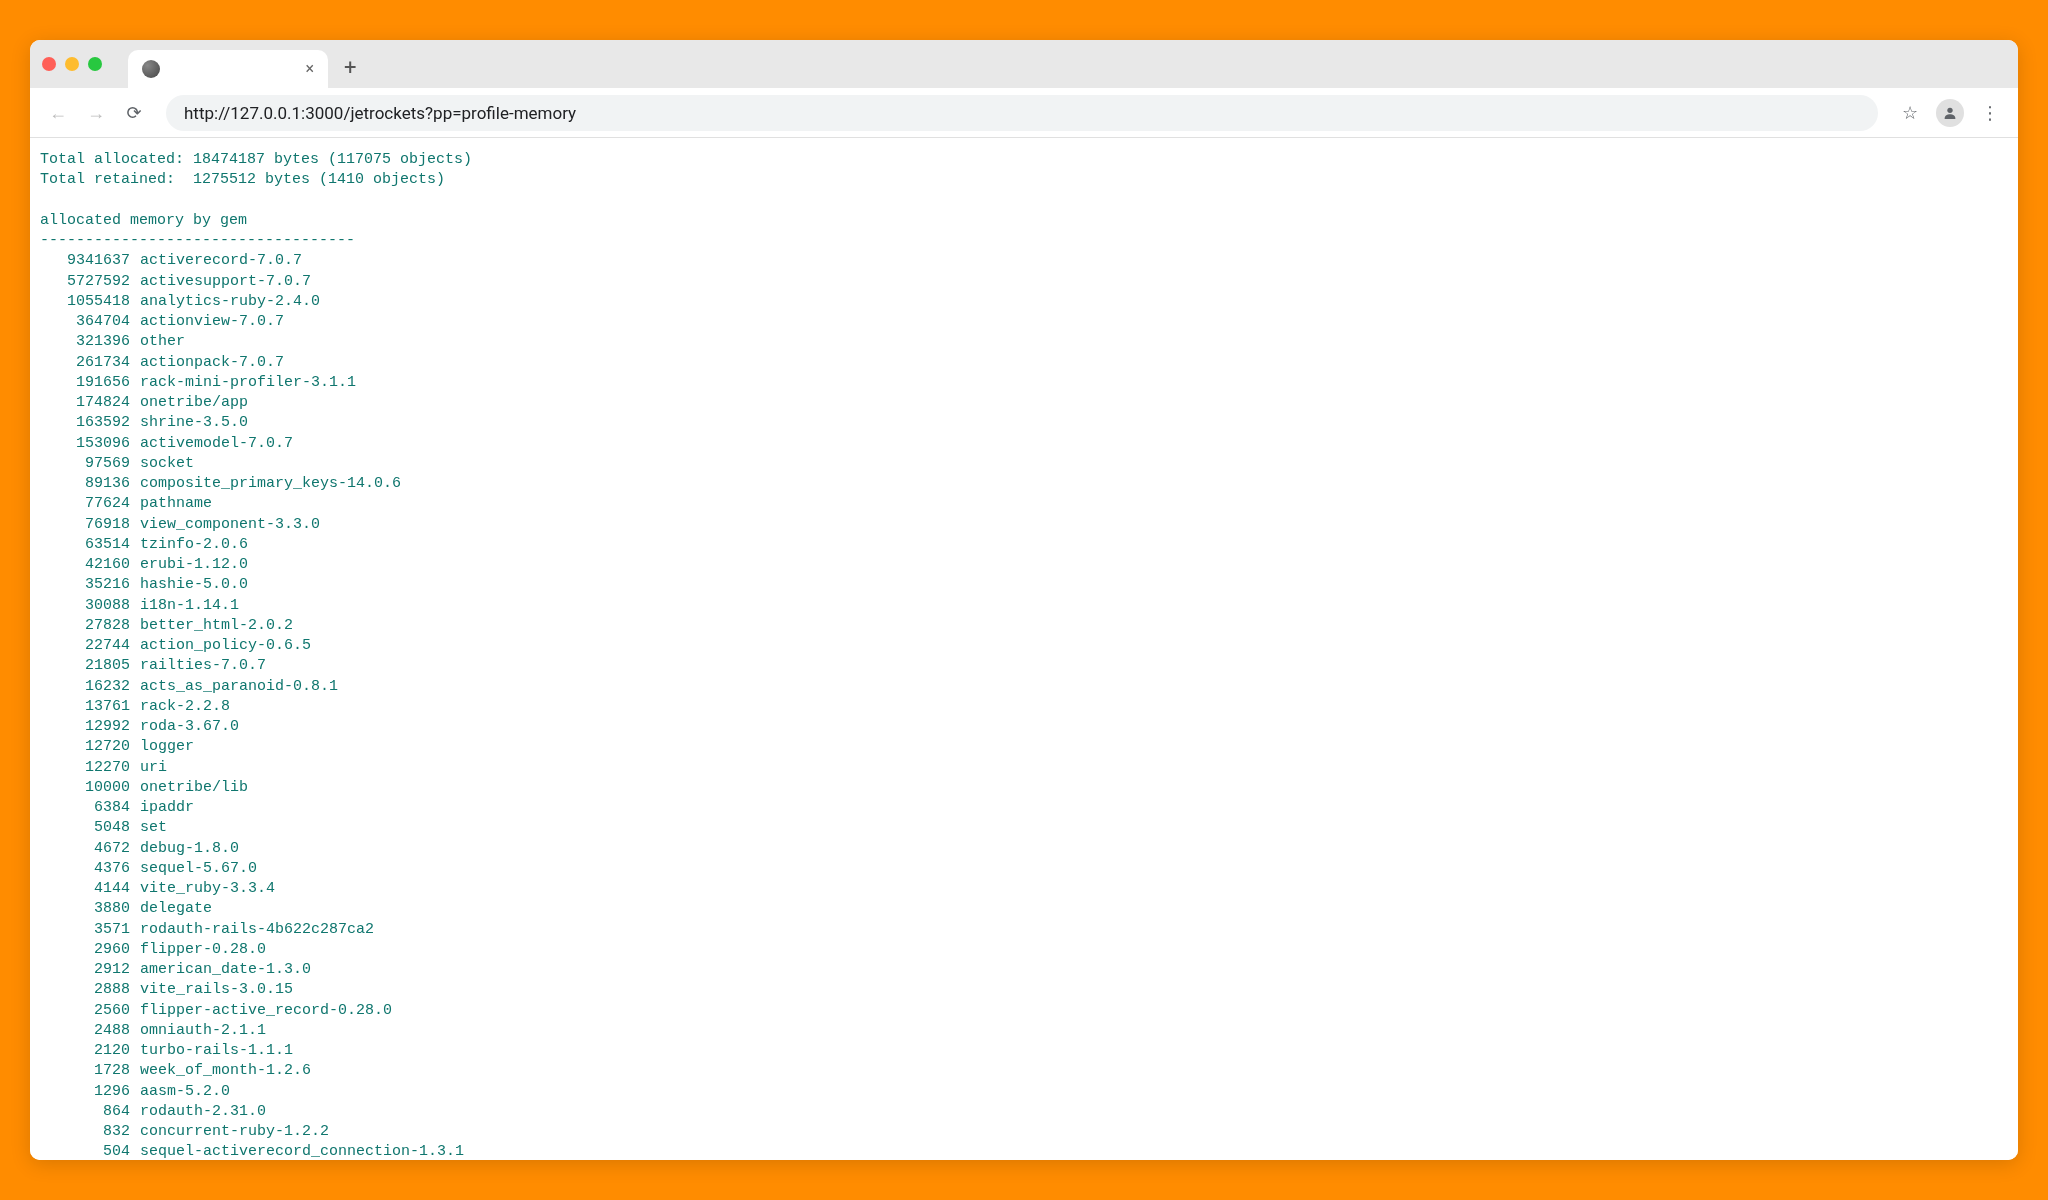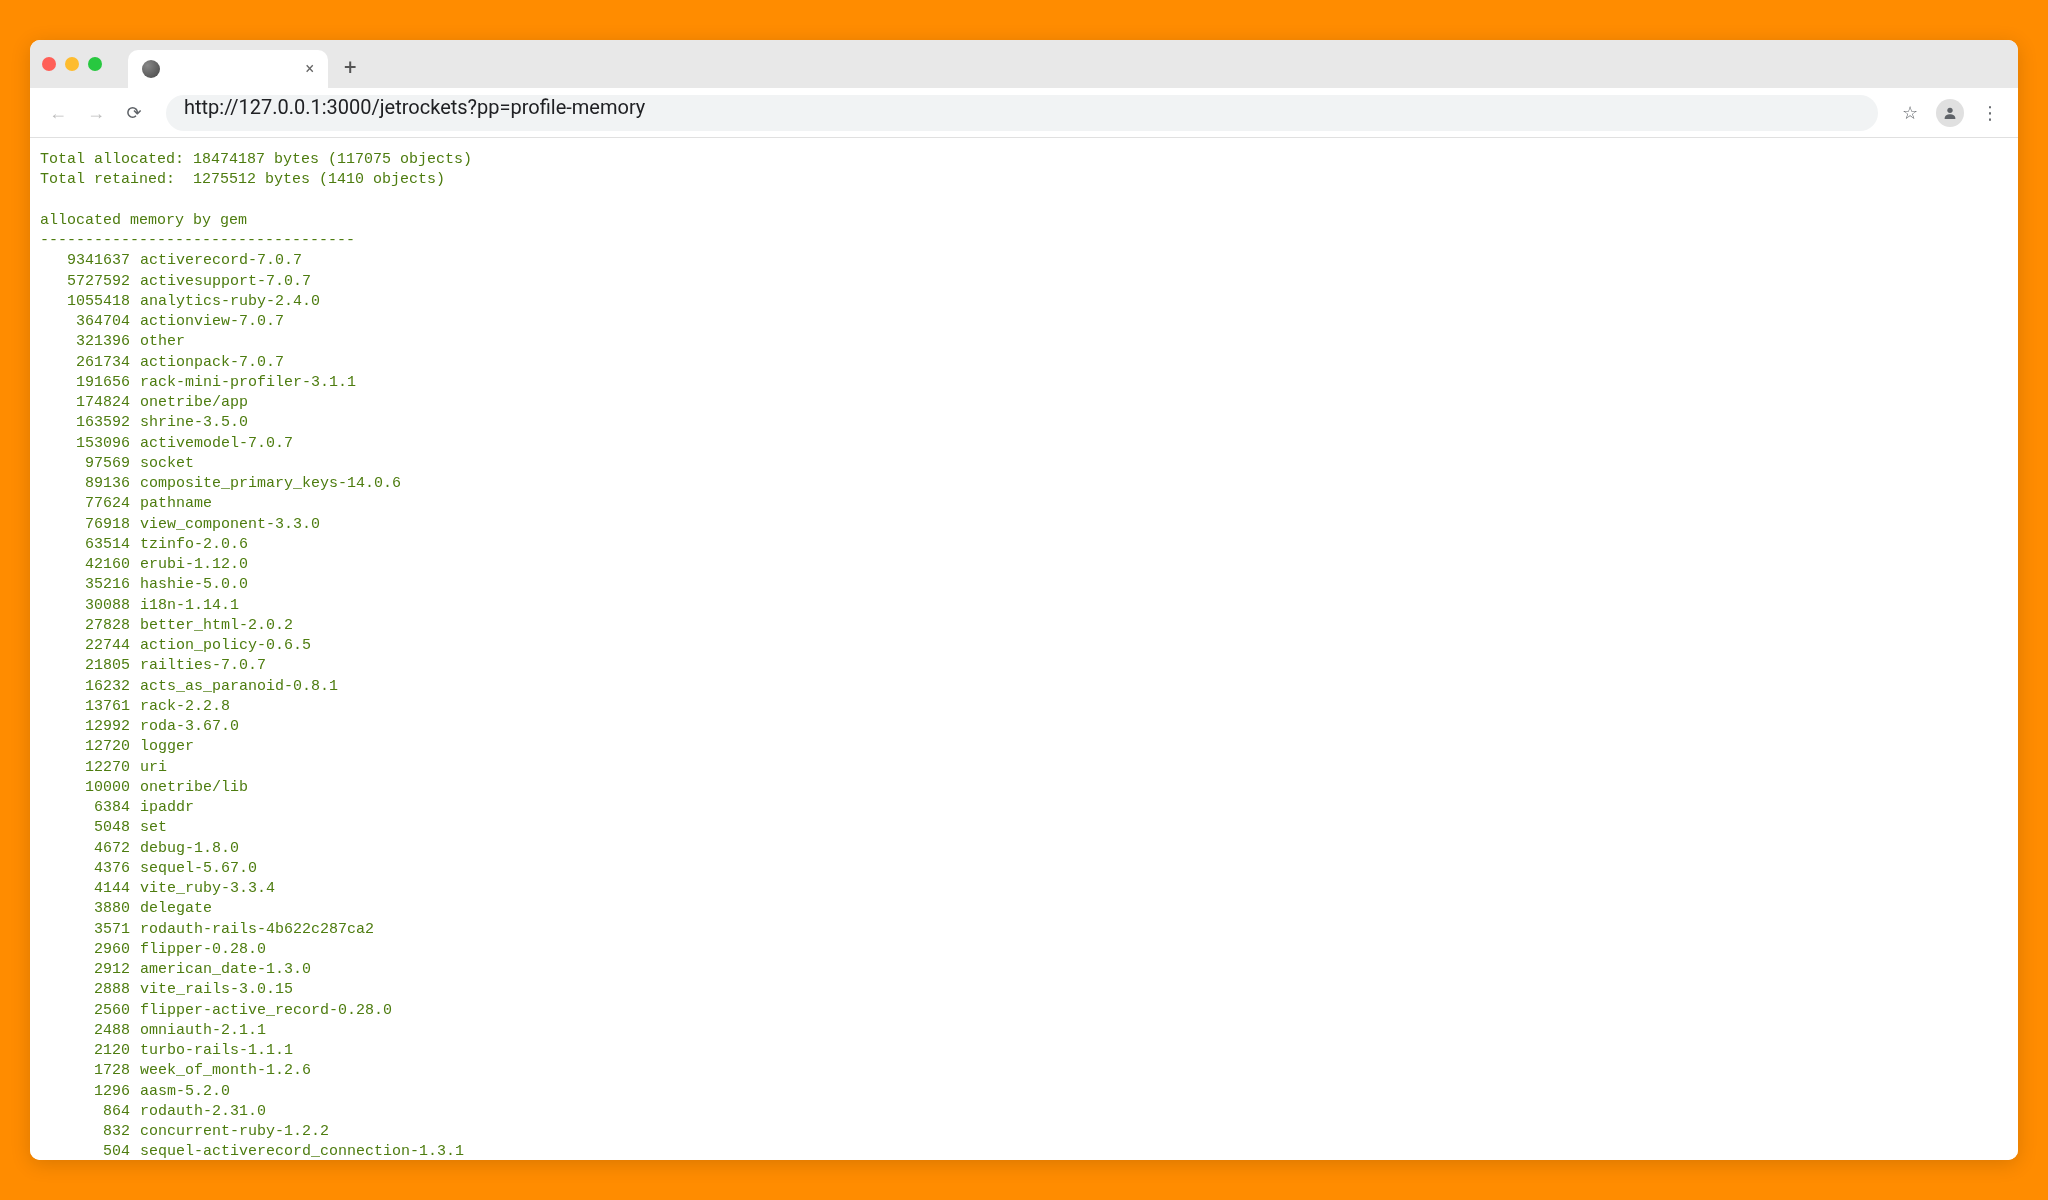--- a/index.html
+++ b/index.html
@@ -102,22 +102,22 @@
       border-radius: 50%;
     }
     .nav-btn.disabled { color: #bdbdbd; cursor: default; }
     .url-bar {
       flex: 1;
       background: #f1f3f4;
       border-radius: 20px;
       height: 36px;
       padding: 0 18px;
       display: flex;
-      align-items: flex-start;
-      font-size: 20px;
+      align-items: center;
+      font-size: 17px;
       color: #202124;
       margin: 0 8px;
     }
     .toolbar-right {
       display: flex;
       align-items: center;
       gap: 12px;
     }
     .star-icon, .menu-dots {
       color: #5f6368;
@@ -137,21 +137,21 @@
       color: #5f6368;
       font-size: 16px;
       cursor: pointer;
     }
     .content {
       flex: 1;
       background: #fff;
       font-family: "Menlo", "Consolas", "Courier New", monospace;
       font-size: 15px;
       line-height: 1.35;
-      color: #4d7c0f;
+      color: #0f766e;
       padding: 12px 10px;
       white-space: pre;
       overflow: hidden;
     }
     .report-row {
       display: flex;
     }
     .report-num {
       width: 100px;
       text-align: left;

